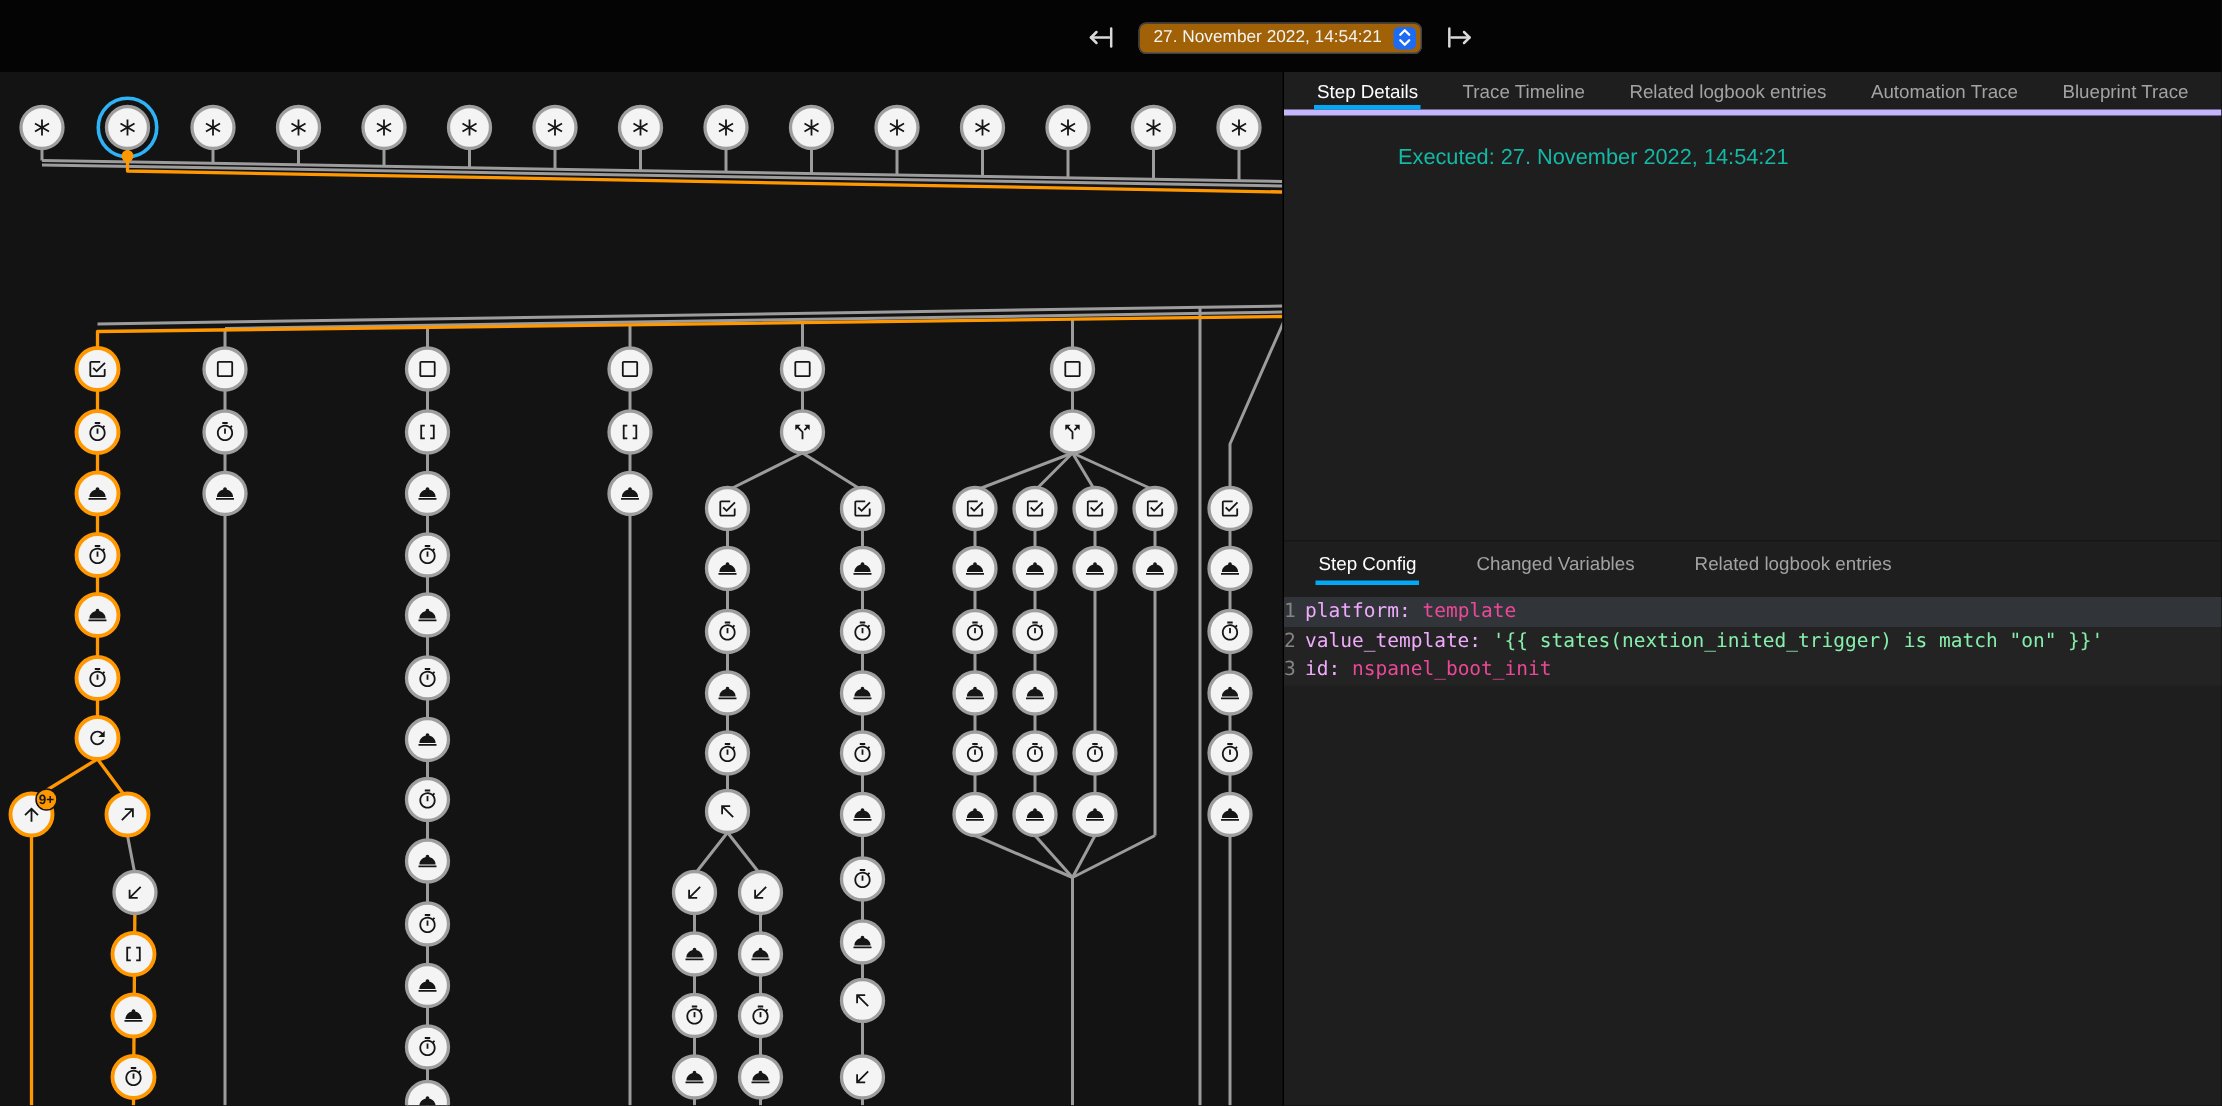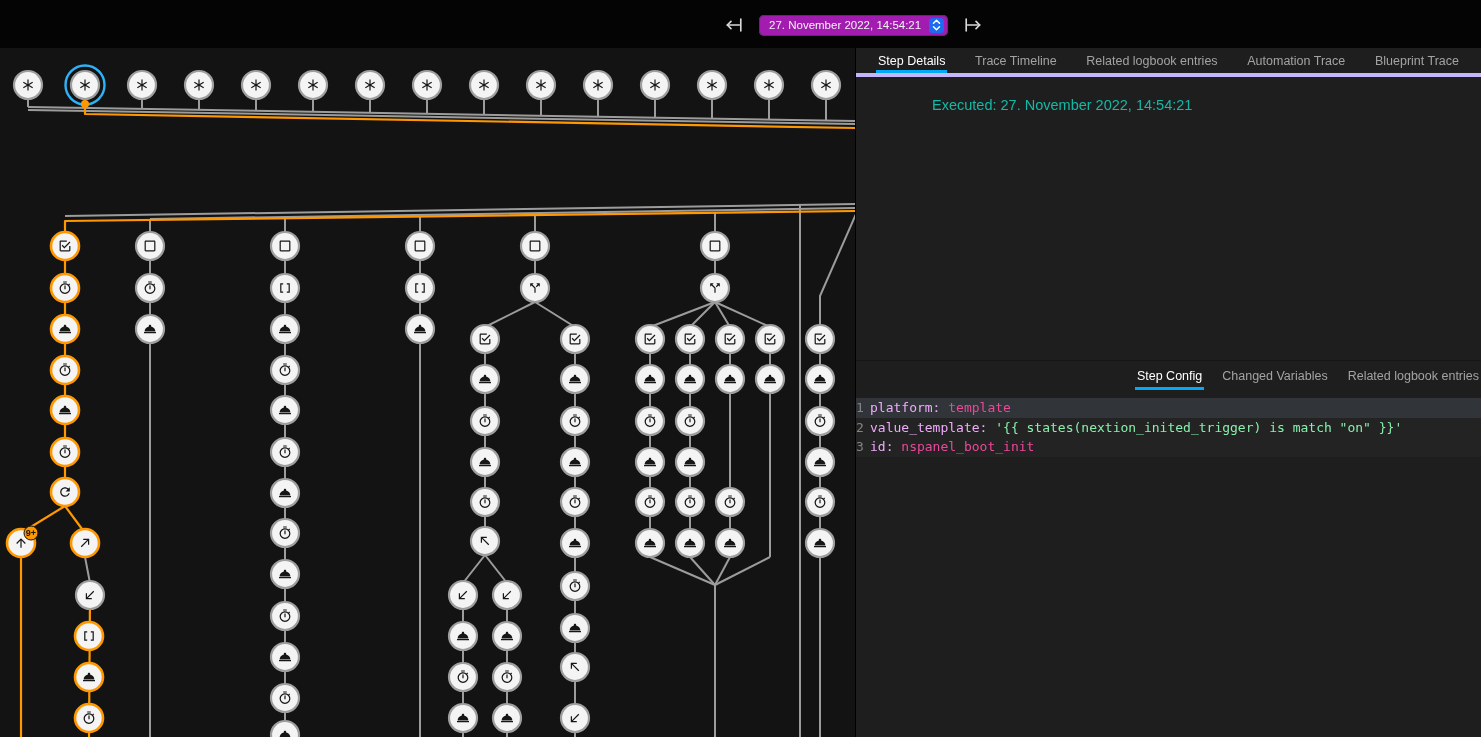--- a/index.html
+++ b/index.html
@@ -4,42 +4,42 @@
 <style>
   * { box-sizing: border-box; margin: 0; padding: 0; }
   html, body { width: 1481px; height: 737px; overflow: hidden; background: #131313; font-family: "Liberation Sans", sans-serif; }
   .app { position: relative; width: 1481px; height: 737px; }
 
   
   .topbar { position: absolute; left: 0; top: 0; width: 100%; height: 48px; background: #040404; }
   .topbar-controls { position: absolute; left: 721px; top: 13px; display: flex; align-items: center; gap: 14px; }
   .nav-arrow { background: none; border: none; padding: 1px; cursor: pointer; display: flex; }
   .nav-arrow svg { stroke: #d9d9d9; stroke-width: 1.8; fill: none; stroke-linecap: round; stroke-linejoin: round; }
-  .trace-select { display: flex; align-items: center; background: #a21caf; border-radius: 5px; height: 21px; padding: 0 4px 0 10px; cursor: pointer; box-shadow: inset 0 0 0 1px #39424e; }
+  .trace-select { display: flex; align-items: center; background: #a16207; border-radius: 5px; height: 21px; padding: 0 4px 0 10px; cursor: pointer; box-shadow: inset 0 0 0 1px #39424e; }
   .trace-select .value { color: #f4f4f4; font-size: 11.5px; white-space: nowrap; }
   .stepper { width: 15px; height: 15px; background: #1d6bf3; border-radius: 3.5px; margin-left: 8px; display: flex; align-items: center; justify-content: center; }
   .stepper svg { stroke: #fff; stroke-width: 1.5; fill: none; stroke-linecap: round; stroke-linejoin: round; }
 
   
   .graph-area { position: absolute; left: 0; top: 48px; width: 855px; height: 689px; background: #131313; }
   .edge-default { fill: none; stroke: #9c9c9c; stroke-width: 2; stroke-linejoin: round; }
   .edge-active  { fill: none; stroke: #ff9800; stroke-width: 2.2; stroke-linejoin: round; }
   .node-default { fill: #f4f4f4; stroke: #9e9e9e; stroke-width: 2.2; }
   .node-active  { fill: #f4f4f4; stroke: #ff9800; stroke-width: 2.6; }
   .ring-selected { fill: none; stroke: #2db3f8; stroke-width: 2.4; }
   .node-icon { fill: #161616; }
   .dot { fill: #ff9800; }
   .badge { fill: #ff9800; stroke: #131313; stroke-width: 1; }
   .badge-text { font: bold 9px "Liberation Sans", sans-serif; fill: #151515; text-anchor: middle; }
 
   
   .panel { position: absolute; left: 855px; top: 48px; width: 626px; height: 689px; background: #1e1e1e; border-left: 1px solid #000; }
   .tabs { display: flex; align-items: stretch; height: 29px; border-bottom: 4px solid #c4b5fd; }
   .top-tabs { justify-content: space-between; padding: 0 20px; }
-  .bottom-tabs { justify-content: flex-end; gap: 16px; padding: 0 0 0 21px; border-bottom: none; }
+  .bottom-tabs { justify-content: flex-start; gap: 36px; padding: 0 0 0 21px; border-bottom: none; }
   .tab { position: relative; display: flex; align-items: center; color: #a3a3a3; font-size: 12.5px; cursor: pointer; white-space: nowrap; padding: 0 2px; }
   .tab.active { color: #ffffff; }
   .tab.active::after { content: ""; position: absolute; left: 0; right: 0; bottom: 0; height: 3px; background: #03a9f4; }
   .executed { margin: 20px 0 0 76px; color: #14b8a6; font-size: 14.5px; }
   .bottom-section { position: absolute; left: 0; top: 312px; right: 0; bottom: 0; border-top: 1px solid #161616; }
   .code { margin-top: 8px; font-family: "DejaVu Sans Mono", monospace; font-size: 13px; background: #232323; }
   .code-line { display: flex; align-items: center; height: 19.5px; background: #232323; }
   .code-line.active-line { background: #31353a; }
   .ln { width: 14px; text-align: right; padding-right: 8px; color: #858585; flex: none; }
   .code-text { white-space: pre; }

